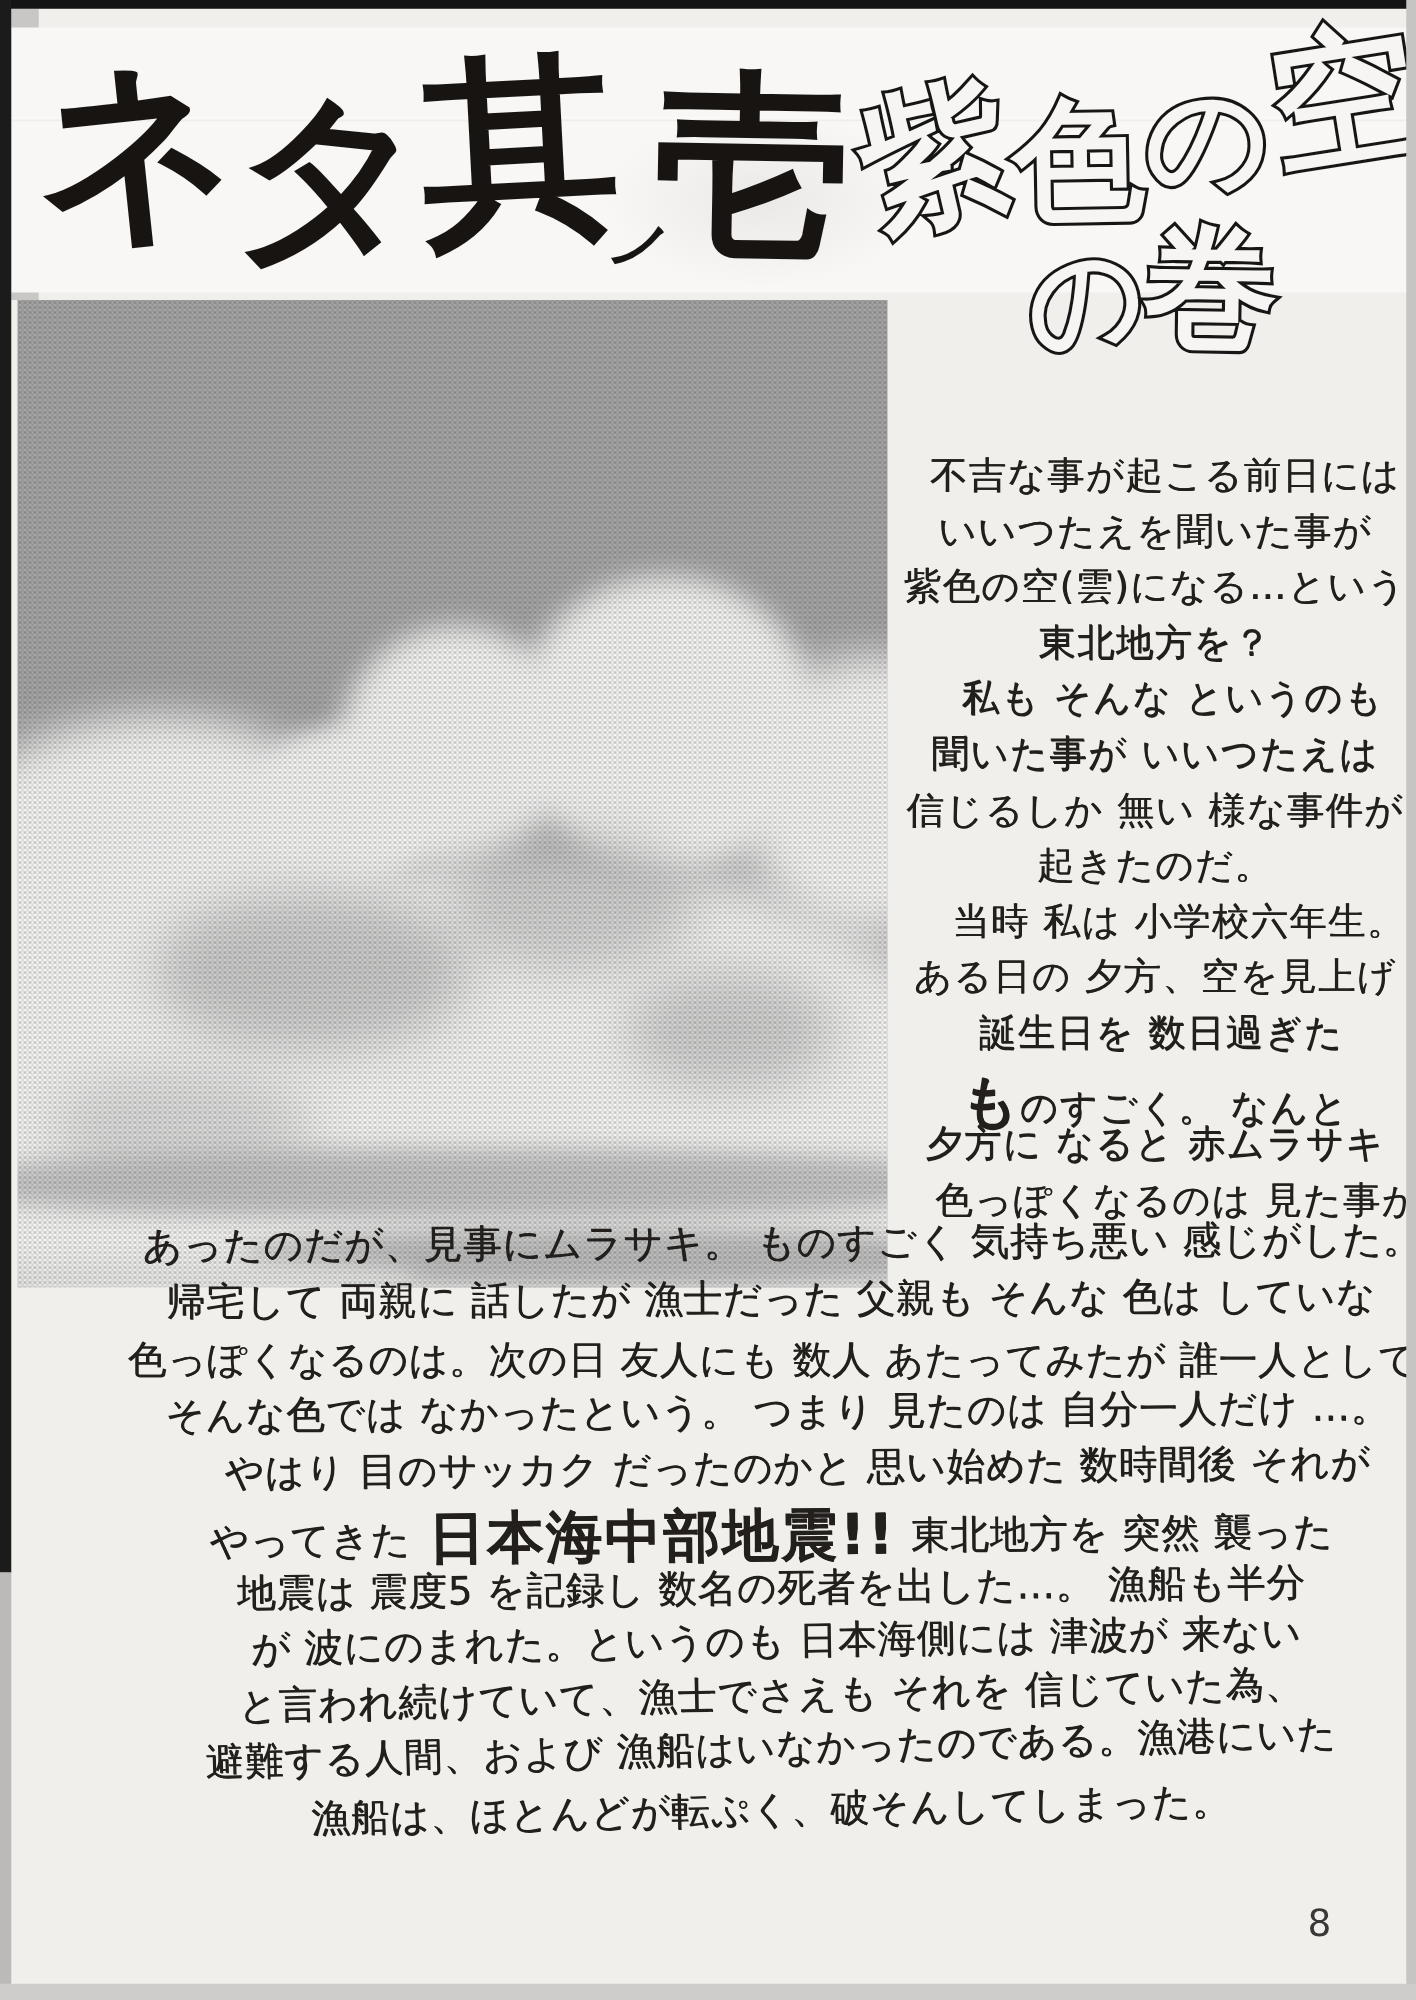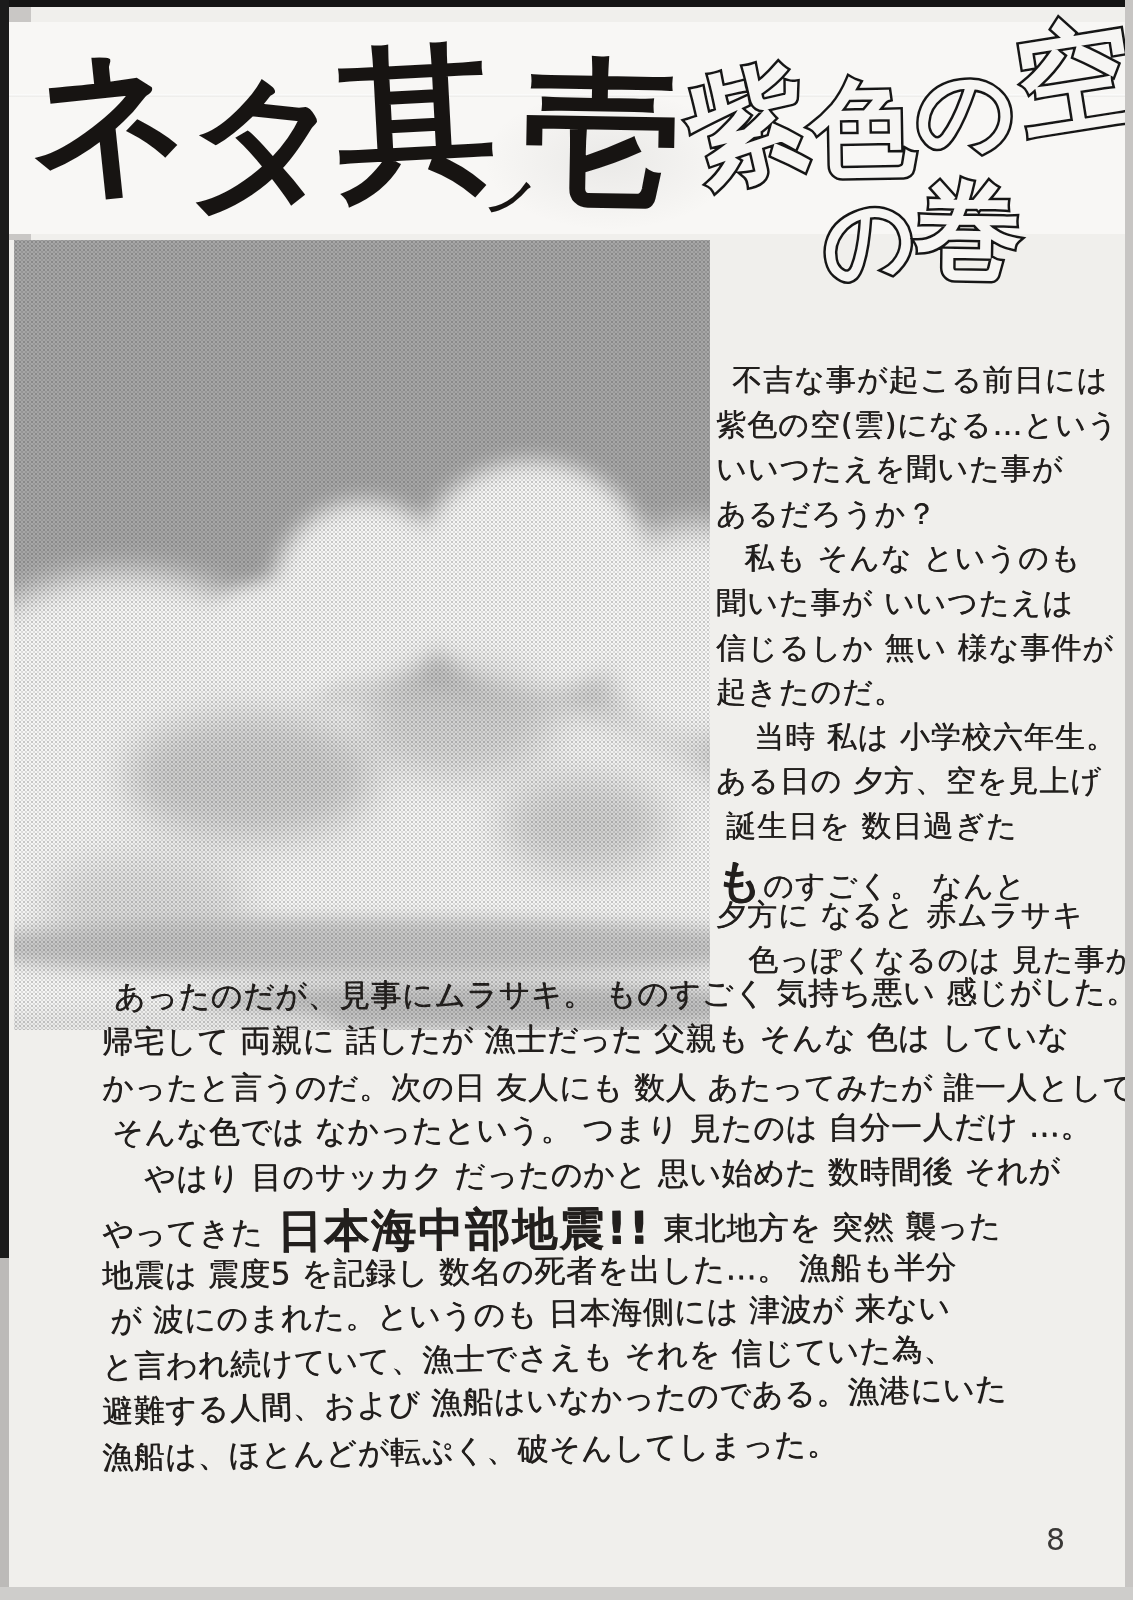--- a/index.html
+++ b/index.html
@@ -69,21 +69,21 @@
   .t1{left:-6%;top:86%;width:116%;height:7%;background:#bdbdbd;opacity:.85;}
   .t2{left:26%;top:94%;width:84%;height:6%;background:#b4b4b4;opacity:.85;}
   .t3{left:-4%;top:97%;width:50%;height:5%;background:#e8e8e7;opacity:.9;}
   .halftone{position:absolute;inset:0;
     background-image:
       radial-gradient(rgba(35,35,35,.22) 1px,transparent 1.35px),
       radial-gradient(rgba(35,35,35,.12) 1px,transparent 1.35px);
     background-size:4px 4px,4px 4px;background-position:0 0,2px 2px;}
 
   
-  .hand{color:#221f1d;text-shadow:0.5px 0.4px 0 #221f1d;}
+  .hand{color:#221f1d;text-shadow:0.5px 0.4px 0 #221f1d;text-align:center;}
 
   
   .right-col{position:absolute;left:716px;top:360px;width:416px;}
   .rline{height:44.6px;font-size:30px;letter-spacing:1px;white-space:nowrap;}
   .rline:nth-child(1){padding-left:16px;}
   .rline:nth-child(5){padding-left:28px;}
   .rline:nth-child(9){padding-left:38px;}
   .rline:nth-child(11){padding-left:10px;}
   .rline:nth-child(14){padding-left:32px;}
   .rline:nth-child(15){padding-left:24px;}
@@ -137,39 +137,39 @@
   <div class="sh s3"></div>
   <div class="sh s4"></div>
   <div class="strata t1"></div>
   <div class="strata t2"></div>
   <div class="strata t3"></div>
   <div class="halftone"></div>
 </div>
 
 <div class="right-col hand">
   <div class="rline">不吉な事が起こる前日には</div>
+  <div class="rline">いいつたえを聞いた事が</div>
   <div class="rline">紫色の空(雲)になる…という</div>
-  <div class="rline">いいつたえを聞いた事が</div>
-  <div class="rline">あるだろうか？</div>
+  <div class="rline">東北地方を？</div>
   <div class="rline">私も そんな というのも</div>
   <div class="rline">聞いた事が いいつたえは</div>
   <div class="rline">信じるしか 無い 様な事件が</div>
   <div class="rline">起きたのだ。</div>
   <div class="rline">当時 私は 小学校六年生。</div>
   <div class="rline">ある日の 夕方、空を見上げ</div>
   <div class="rline">誕生日を 数日過ぎた</div>
   <div class="rline zotto">ものすごく。 なんと</div>
   <div class="rline">夕方に なると 赤ムラサキ</div>
   <div class="rline">色っぽくなるのは 見た事が</div>
 </div>
 
 <div class="bottom-par hand">
   <div class="bline">あったのだが、見事にムラサキ。 ものすごく 気持ち悪い 感じがした。</div>
   <div class="bline">帰宅して 両親に 話したが 漁士だった 父親も そんな 色は していな</div>
-  <div class="bline">かったと言うのだ。次の日 友人にも 数人 あたってみたが 誰一人として</div>
+  <div class="bline">色っぽくなるのは。次の日 友人にも 数人 あたってみたが 誰一人として</div>
   <div class="bline">そんな色では なかったという。 つまり 見たのは 自分一人だけ …。</div>
   <div class="bline">やはり 目のサッカク だったのかと 思い始めた 数時間後 それが</div>
   <div class="bline">
     <span>やってきた</span><span class="quake">日本海中部地震!!</span><span>東北地方を 突然 襲った</span>
   </div>
   <div class="bline">地震は 震度5 を記録し 数名の死者を出した…。 漁船も半分</div>
   <div class="bline">が 波にのまれた。というのも 日本海側には 津波が 来ない</div>
   <div class="bline">と言われ続けていて、漁士でさえも それを 信じていた為、</div>
   <div class="bline">避難する人間、および 漁船はいなかったのである。漁港にいた</div>
   <div class="bline">漁船は、ほとんどが転ぷく、破そんしてしまった。</div>

